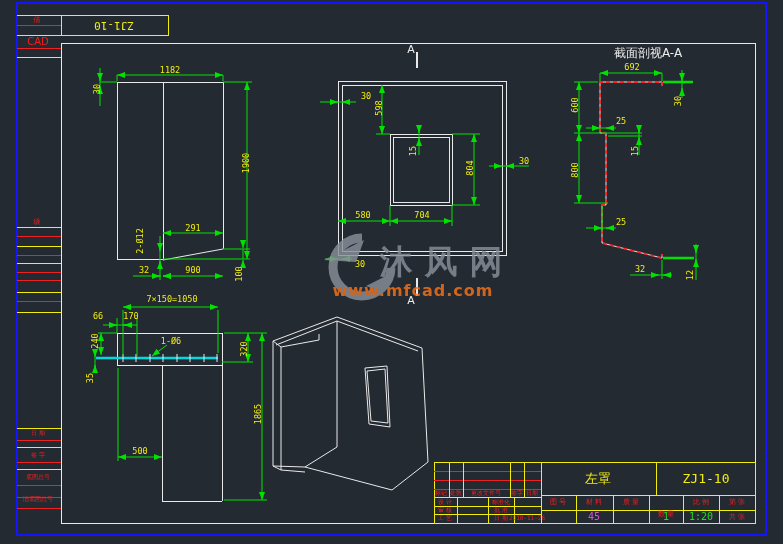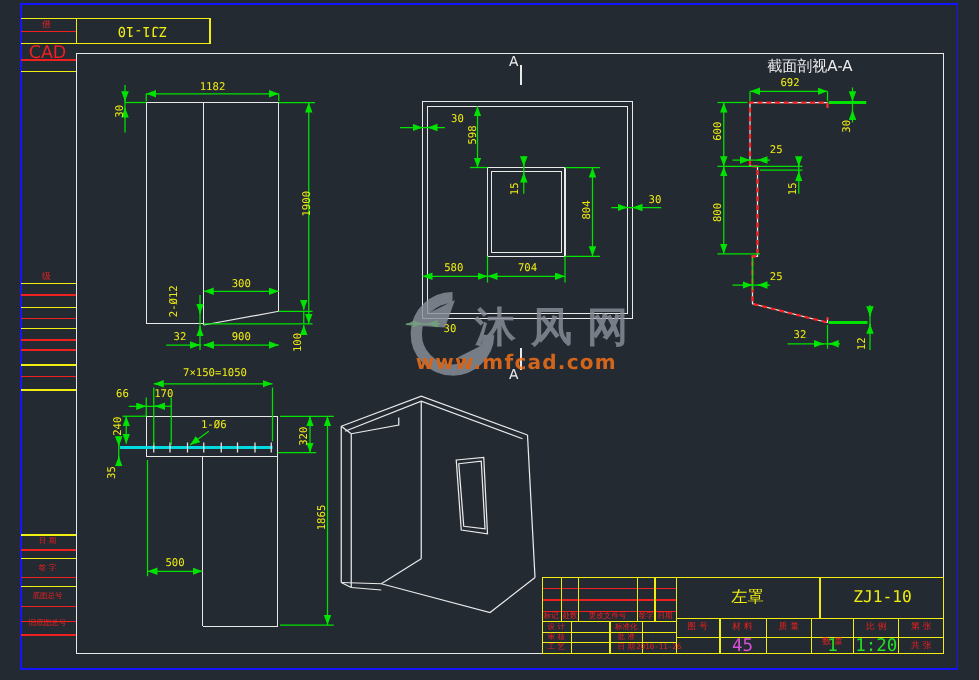--- a/index.html
+++ b/index.html
@@ -7,21 +7,21 @@
          font-family:"DejaVu Sans Mono",monospace}
   #cad-svg{position:absolute;left:0;top:0;z-index:1}
   .lbl{position:absolute;transform:translate(-50%,-50%);font:8.5px/1 "DejaVu Sans Mono",monospace;
        color:#f0ee10;white-space:nowrap;z-index:3;letter-spacing:0}
   .rot{transform:translate(-50%,-50%) rotate(-90deg)}
   .mir{transform:translate(-50%,-50%) rotate(180deg)}
   .w{color:#ededed;font-family:"DejaVu Sans",sans-serif}
   .r{color:#ee2020;font-family:"DejaVu Sans",sans-serif}
   .g{color:#22dd22}
   .m{color:#d94fd9}
-  .s6{font-size:6px}.s7{font-size:7px}.s10{font-size:14px}
+  .s6{font-size:6px}.s7{font-size:7px}.s10{font-size:10px}
   .s11{font-size:11px}.s12{font-size:12px}.s13{font-size:13px}
   #watermark{position:absolute;left:0;top:0;width:718px;height:544px;z-index:4;opacity:.82;pointer-events:none}
   .wm-cn{position:absolute;transform:translate(-50%,-50%);color:#8a9099;
          font:bold 33px "DejaVu Sans",sans-serif;letter-spacing:12px;white-space:nowrap}
   .wm-url{position:absolute;transform:translate(-50%,-50%);color:#f97316;
           font:bold 16px "DejaVu Sans",sans-serif;letter-spacing:1px;white-space:nowrap}
   line,path,rect{vector-effect:non-scaling-stroke}
 </style>
 </head>
 <body>
@@ -273,21 +273,21 @@
 <div class="lbl r s10" style="left:38px;top:42px">CAD</div>
 <div class="lbl r s7" style="left:37px;top:222px">级</div>
 <div class="lbl r s6" style="left:38px;top:433px">日 期</div>
 <div class="lbl r s6" style="left:38px;top:455px">签 字</div>
 <div class="lbl r s6" style="left:38px;top:477px">底图总号</div>
 <div class="lbl r s6" style="left:38px;top:499px">旧底图总号</div>
 
 <div class="lbl" style="left:170px;top:70px">1182</div>
 <div class="lbl rot" style="left:97px;top:89px">30</div>
 <div class="lbl rot" style="left:246px;top:163px">1900</div>
-<div class="lbl" style="left:193px;top:228px">300</div>
+<div class="lbl" style="left:193px;top:228px">291</div>
 <div class="lbl rot" style="left:140px;top:241px">2-Ø12</div>
 <div class="lbl" style="left:144px;top:270px">32</div>
 <div class="lbl" style="left:193px;top:270px">900</div>
 <div class="lbl rot" style="left:239px;top:274px">100</div>
 
 <div class="lbl" style="left:366px;top:96px">30</div>
 <div class="lbl rot" style="left:379px;top:108px">598</div>
 <div class="lbl rot" style="left:413px;top:151px">15</div>
 <div class="lbl rot" style="left:470px;top:168px">804</div>
 <div class="lbl" style="left:524px;top:161px">30</div>

